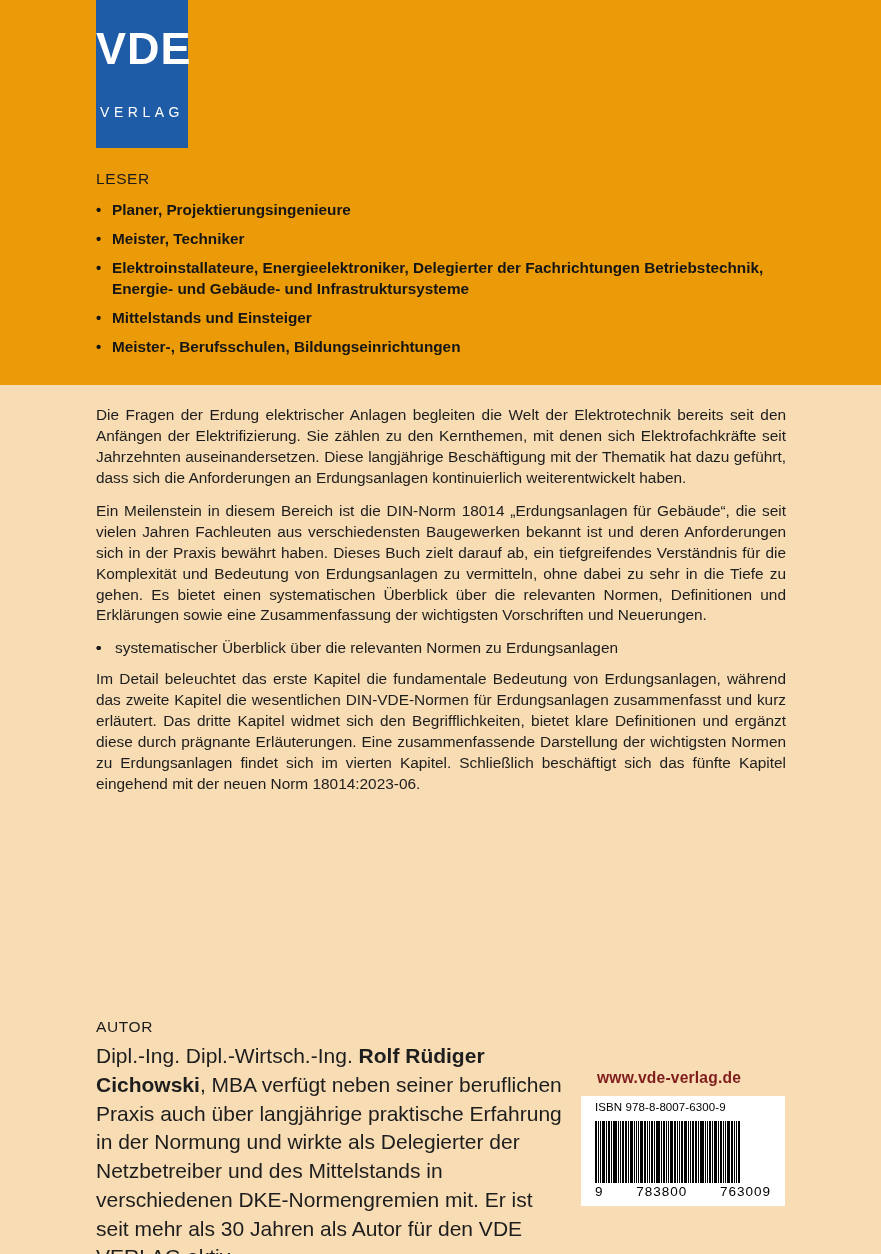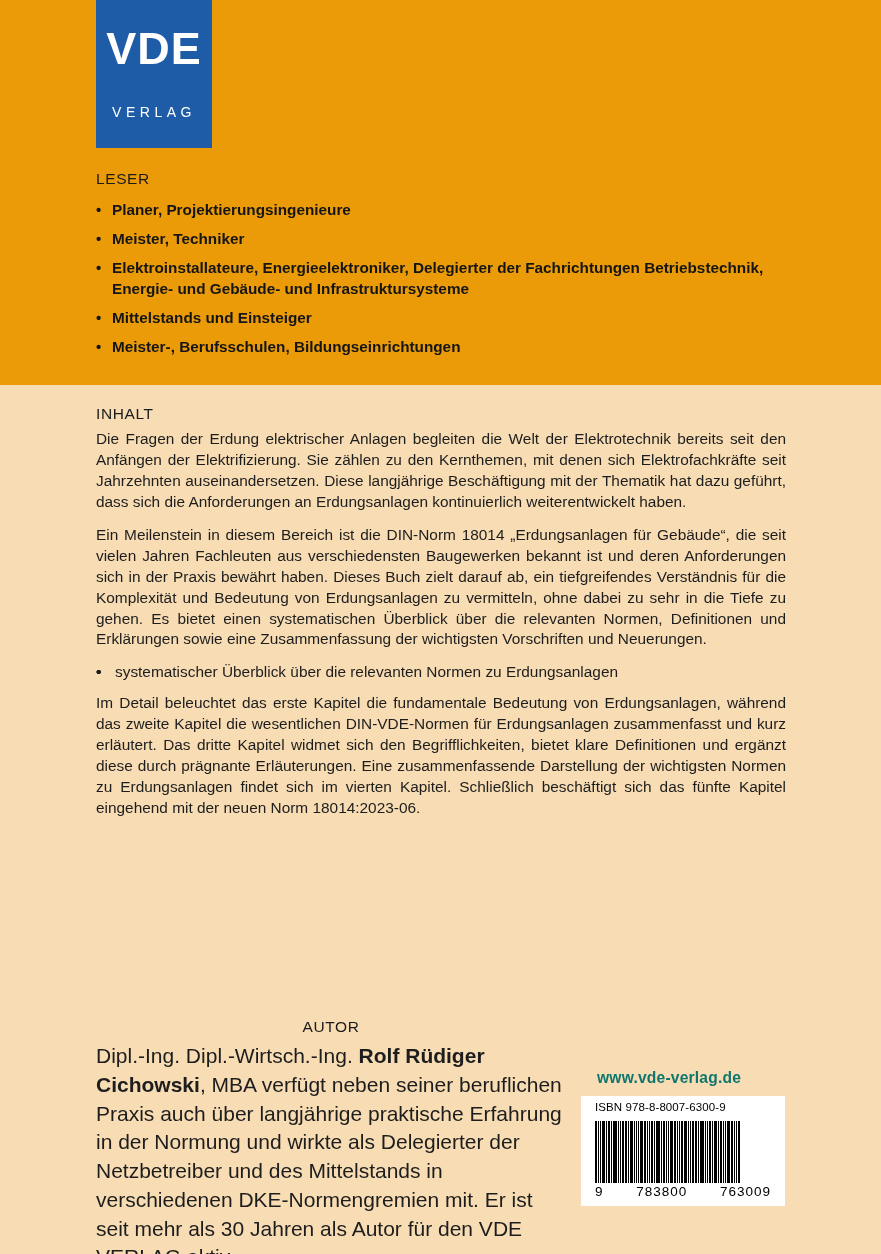--- a/index.html
+++ b/index.html
@@ -27,21 +27,21 @@
     top: 0;
     width: 881px;
     height: 385px;
     background: #eb9b07;
   }
   
   .logo {
     position: absolute;
     left: 96px;
     top: 0;
-    width: 116px;
+    width: 92px;
     height: 148px;
     background: #1e5ca8;
     color: #ffffff;
     text-align: center;
     box-sizing: border-box;
   }
   .logo-main {
     font-size: 45px;
     font-weight: bold;
     letter-spacing: 1px;
@@ -126,39 +126,38 @@
   }
   
   .author-block {
     position: absolute;
     left: 96px;
     top: 1018px;
     width: 470px;
   }
   .author-block .section-title {
     margin-bottom: 6px;
-    text-align: center;
   }
   .author-text {
     font-size: 21px;
     line-height: 1.37;
     color: #1d1d1d;
     margin: 0;
   }
   .author-name {
     font-weight: bold;
   }
   
   .web-url {
     position: absolute;
     left: 597px;
     top: 1069px;
     font-size: 15.6px;
     font-weight: bold;
-    color: #0f766e;
+    color: #7f1d1d;
     letter-spacing: 0.2px;
   }
   .barcode-box {
     position: absolute;
     left: 581px;
     top: 1096px;
     width: 204px;
     height: 110px;
     background: #ffffff;
     box-sizing: border-box;
@@ -216,21 +215,20 @@
     <ul class="reader-list">
       <li><span class="bullet">•</span><span>Planer, Projektierungsingenieure</span></li>
       <li><span class="bullet">•</span><span>Meister, Techniker</span></li>
       <li><span class="bullet">•</span><span>Elektroinstallateure, Energieelektroniker, Delegierter der Fachrichtungen Betriebstechnik, Energie- und Gebäude- und Infrastruktursysteme</span></li>
       <li><span class="bullet">•</span><span>Mittelstands und Einsteiger</span></li>
       <li><span class="bullet">•</span><span>Meister-, Berufsschulen, Bildungseinrichtungen</span></li>
     </ul>
   </div>
 
   <div class="content-block">
-    <div class="section-title">INHALT</div>
     <p class="para">Die Fragen der Erdung elektrischer Anlagen begleiten die Welt der Elektrotechnik bereits seit den Anfängen der Elektrifizierung. Sie zählen zu den Kernthemen, mit denen sich Elektrofachkräfte seit Jahrzehnten auseinandersetzen. Diese langjährige Beschäftigung mit der Thematik hat dazu geführt, dass sich die Anforderungen an Erdungsanlagen kontinuierlich weiterentwickelt haben.</p>
     <p class="para">Ein Meilenstein in diesem Bereich ist die DIN-Norm 18014 „Erdungsanlagen für Gebäude“, die seit vielen Jahren Fachleuten aus verschiedensten Baugewerken bekannt ist und deren Anforderungen sich in der Praxis bewährt haben. Dieses Buch zielt darauf ab, ein tiefgreifendes Verständnis für die Komplexität und Bedeutung von Erdungsanlagen zu vermitteln, ohne dabei zu sehr in die Tiefe zu gehen. Es bietet einen systematischen Überblick über die relevanten Normen, Definitionen und Erklärungen sowie eine Zusammenfassung der wichtigsten Vorschriften und Neuerungen.</p>
 
     <p class="bullet-para"><span class="bullet">•</span></p>
     <p class="bullet-para"><span class="bullet">•</span></p>
     <p class="bullet-para"><span class="bullet">•</span><span>systematischer Überblick über die relevanten Normen zu Erdungsanlagen</span></p>
 
     <p class="para last">Im Detail beleuchtet das erste Kapitel die fundamentale Bedeutung von Erdungsanlagen, während das zweite Kapitel die wesentlichen DIN-VDE-Normen für Erdungsanlagen zusammenfasst und kurz erläutert. Das dritte Kapitel widmet sich den Begrifflichkeiten, bietet klare Definitionen und ergänzt diese durch prägnante Erläuterungen. Eine zusammenfassende Darstellung der wichtigsten Normen zu Erdungsanlagen findet sich im vierten Kapitel. Schließlich beschäftigt sich das fünfte Kapitel eingehend mit der neuen Norm 18014:2023-06.</p>
   </div>
 

